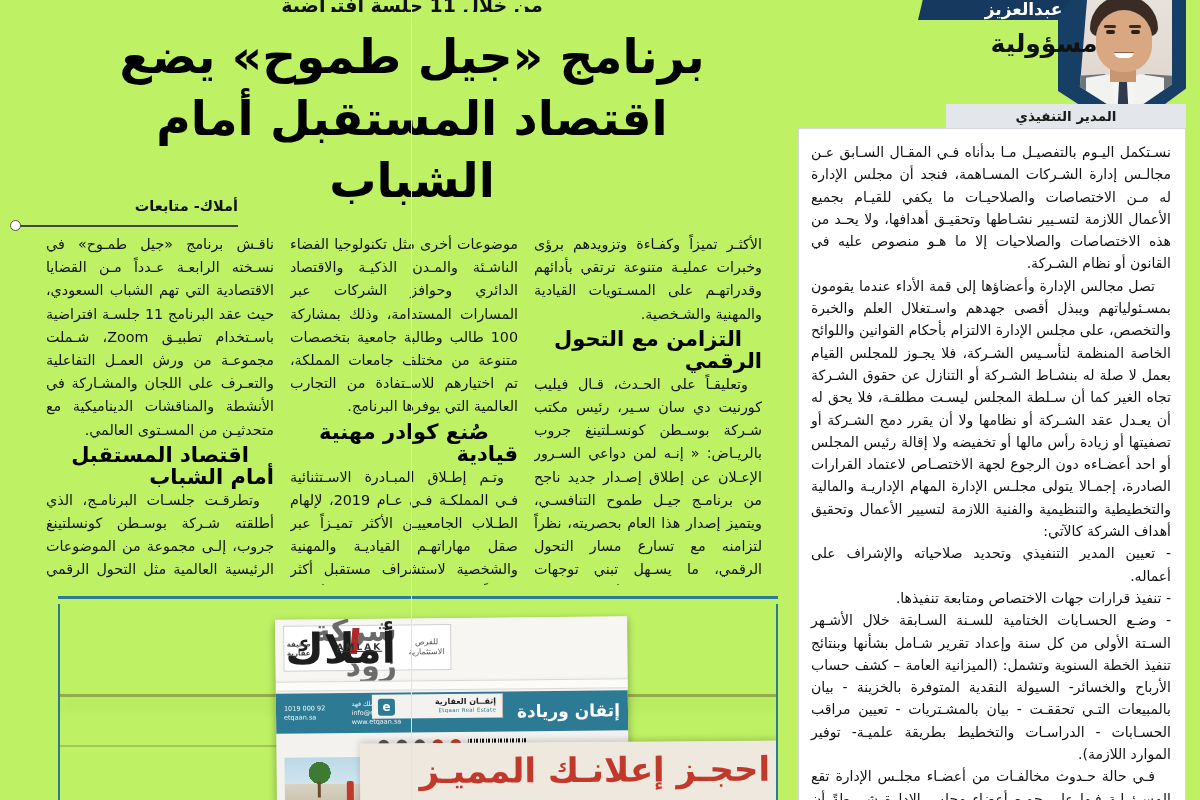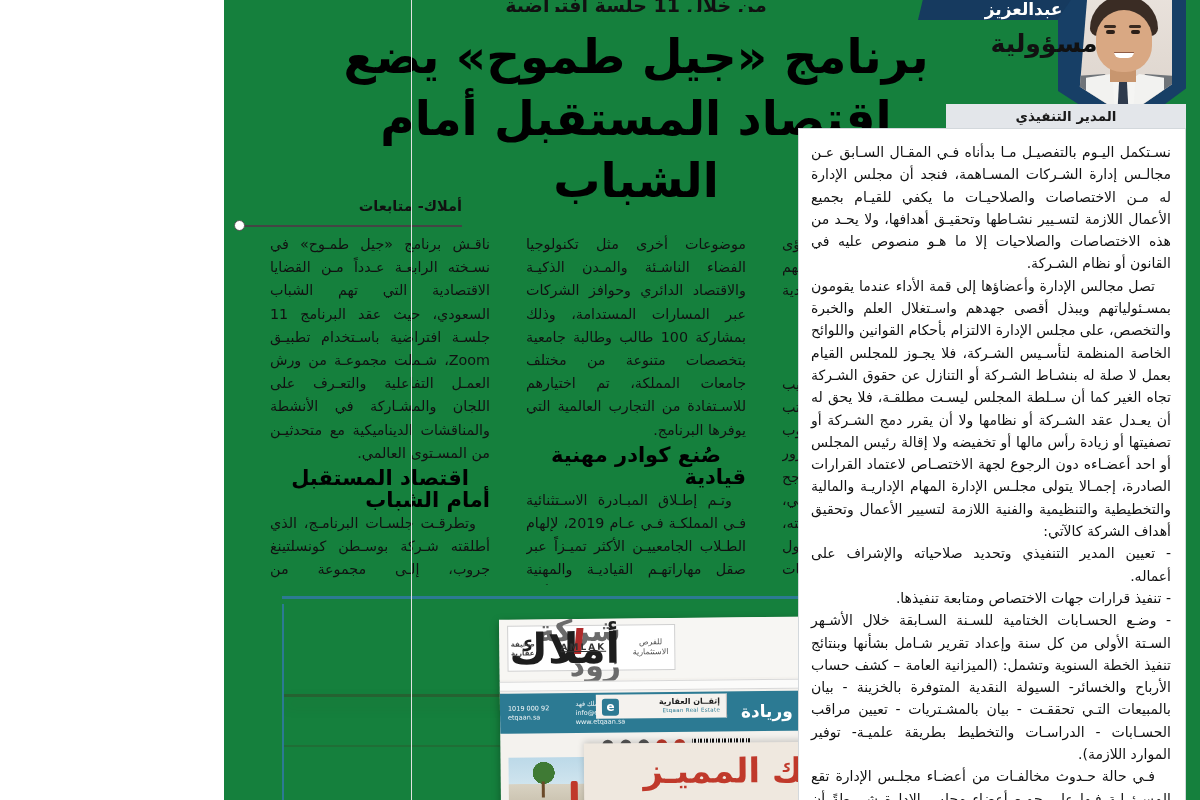--- a/index.html
+++ b/index.html
@@ -2,21 +2,21 @@
 <html lang="ar" dir="rtl"><head>
 <meta charset="utf-8">
 <style>
   * { box-sizing: border-box; margin: 0; padding: 0; }
   html, body {
     width: 1200px; height: 800px;
     background: #ffffff;
     font-family: "DejaVu Sans", "Liberation Sans", sans-serif;
     overflow: hidden;
   }
-  .page { position: relative; width: 976px; height: 800px; background:#15803d; }
+  .page { position: relative; width: 1200px; height: 800px; background:#bef264; }
 
   
   .article-area {
     position: absolute; left: 0; top: 0;
     width: 790px; height: 800px;
     padding: 0 12px 0 46px;
   }
 
   .kicker {
     text-align: center;
@@ -54,21 +54,21 @@
   .byline-rule .dot {
     position: absolute; left: 0; top: 0;
     width: 11px; height: 11px; border-radius: 50%;
     border: 1.8px solid #555; background: #fff;
   }
 
   .cols {
     position: absolute; left: 46px; right: 12px; top: 233px;
     height: 352px;
     display: flex; flex-direction: row-reverse;
-    gap: 36px;
+    gap: 16px;
     direction: rtl;
   }
   .col {
     width: 228px;
     font-size: 14.3px;
     line-height: 23.2px;
     color: #111;
     text-align: justify;
     text-align-last: right;
     overflow: hidden;

